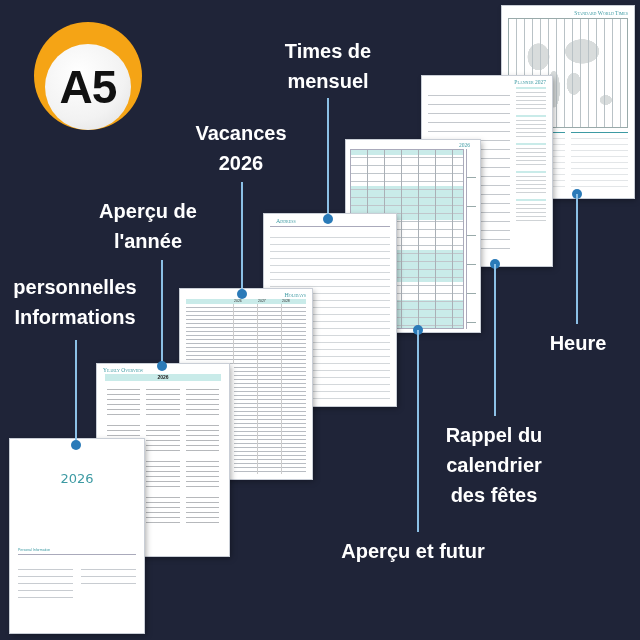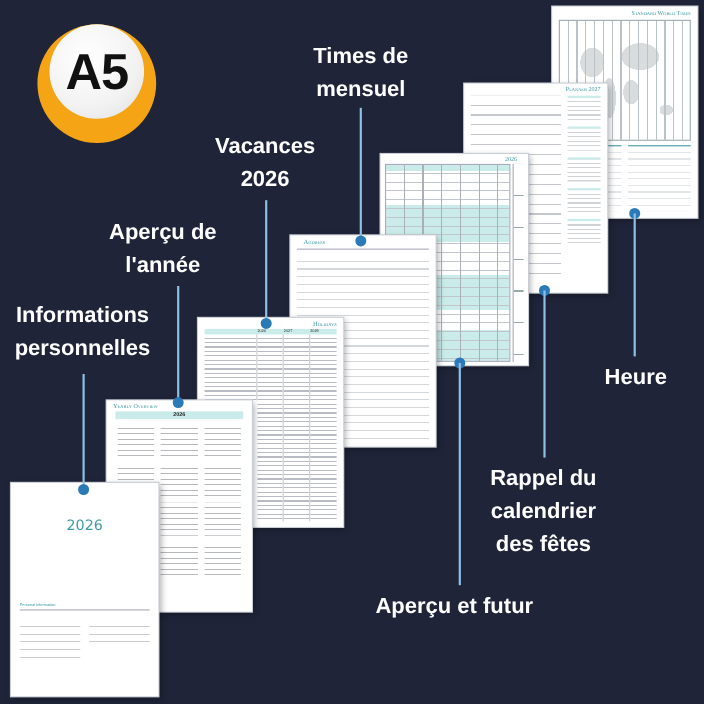--- a/index.html
+++ b/index.html
@@ -2,21 +2,21 @@
 <html><head>
 <meta charset="utf-8">
 <style>
   * { box-sizing: border-box; margin: 0; padding: 0; }
   html, body { width: 640px; height: 640px; overflow: hidden; background: #1f2438; }
   body { position: relative; font-family: "Liberation Sans", sans-serif; }
 
   .badge {
     position: absolute; left: 34px; top: 22px; width: 108px; height: 108px;
     border-radius: 50%; background: #f5a415;
-    display: flex; align-items: flex-start; justify-content: center;
+    display: flex; align-items: flex-end; justify-content: center;
   }
   .badge-inner {
     width: 86px; height: 86px; border-radius: 50%;
     background: radial-gradient(circle at 40% 35%, #ffffff 0%, #f2f2f2 60%, #dedede 100%);
     display: flex; align-items: center; justify-content: center;
     font-weight: bold; font-size: 46px; color: #111; letter-spacing: -1px;
   }
 
   .label {
     position: absolute; color: #ffffff; font-weight: bold; font-size: 20px;
@@ -151,22 +151,22 @@
 <div class="dot" style="left:413px; top:325px;"></div>
 <div class="line" style="left:417px; top:330px; height:202px;"></div>
 
 <div class="dot" style="left:490px; top:259px;"></div>
 <div class="line" style="left:494px; top:264px; height:152px;"></div>
 
 <div class="dot" style="left:572px; top:189px;"></div>
 <div class="line" style="left:576px; top:194px; height:130px;"></div>
 
 <div class="label" style="left:8px; top:272px; width:134px;">
+  <span>personnelles</span>
   <span>Informations</span>
-  <span>personnelles</span>
 </div>
 <div class="label" style="left:88px; top:196px; width:120px;">
   <span>Aperçu de</span>
   <span>l'année</span>
 </div>
 <div class="label" style="left:182px; top:118px; width:118px;">
   <span>Vacances</span>
   <span>2026</span>
 </div>
 <div class="label" style="left:272px; top:36px; width:112px;">

